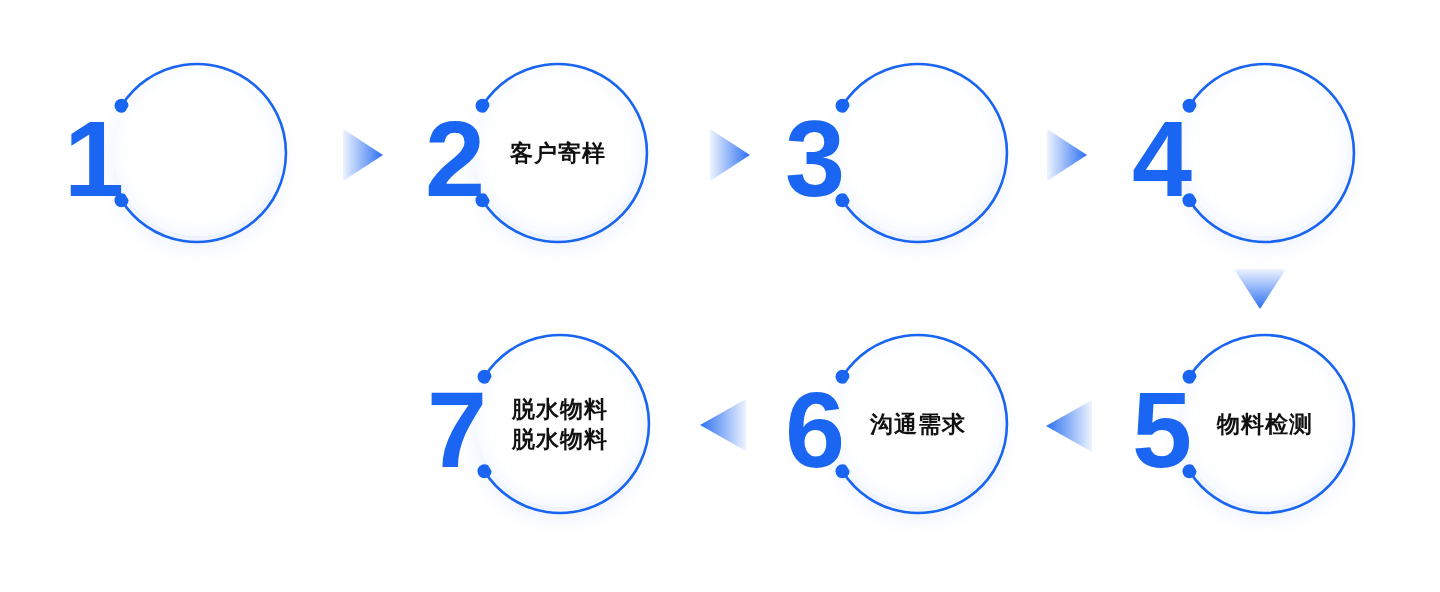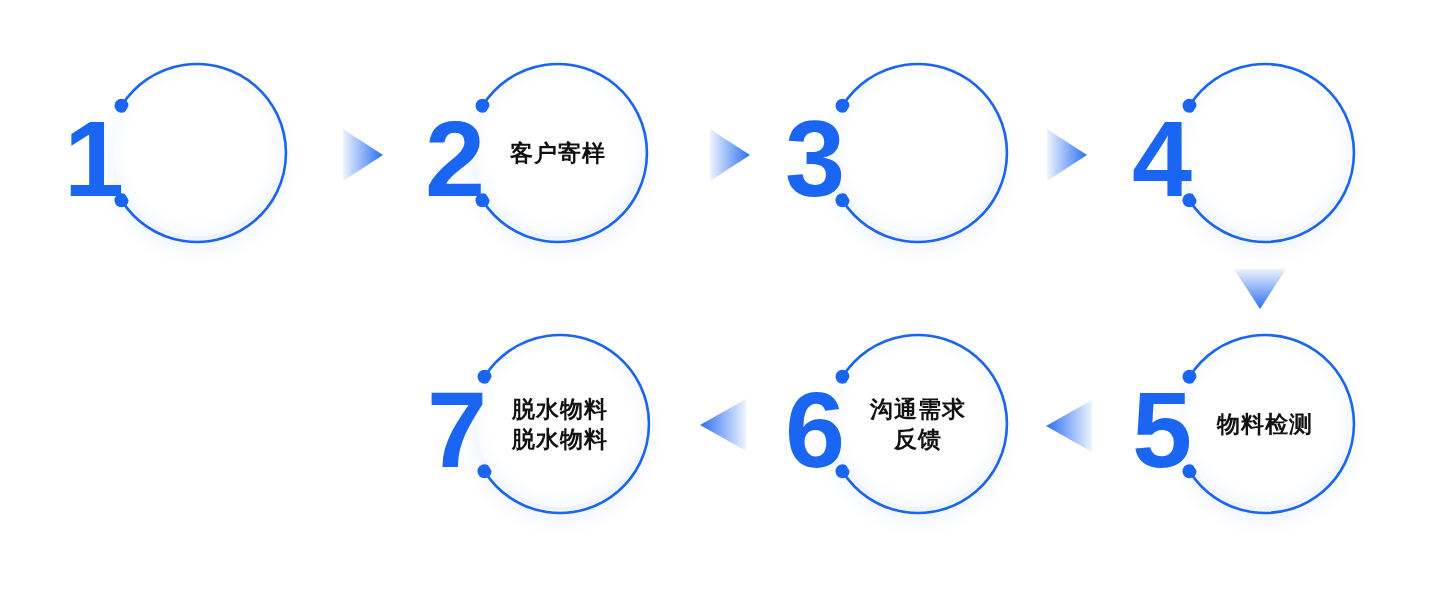--- a/index.html
+++ b/index.html
@@ -132,21 +132,20 @@
   <div class="step s6">
     <svg class="ring" viewBox="0 0 200 200">
       <path class="arc" d="M24.5 52.8 A89 89 0 1 1 24.5 147.2" stroke="#1A66F2"></path>
       <circle cx="24.5" cy="52.8" r="7" fill="#1A66F2"></circle>
       <circle cx="24.5" cy="147.2" r="7" fill="#1A66F2"></circle>
     </svg>
     <div class="disc"></div>
     <div class="num">6</div>
     <div class="label">
       <span class="ln">沟通需求</span>
-      <span class="ln">反馈</span>
     </div>
   </div>
 
   <div class="step s7">
     <svg class="ring" viewBox="0 0 200 200">
       <path class="arc" d="M24.5 52.8 A89 89 0 1 1 24.5 147.2" stroke="#1A66F2"></path>
       <circle cx="24.5" cy="52.8" r="7" fill="#1A66F2"></circle>
       <circle cx="24.5" cy="147.2" r="7" fill="#1A66F2"></circle>
     </svg>
     <div class="disc"></div>

